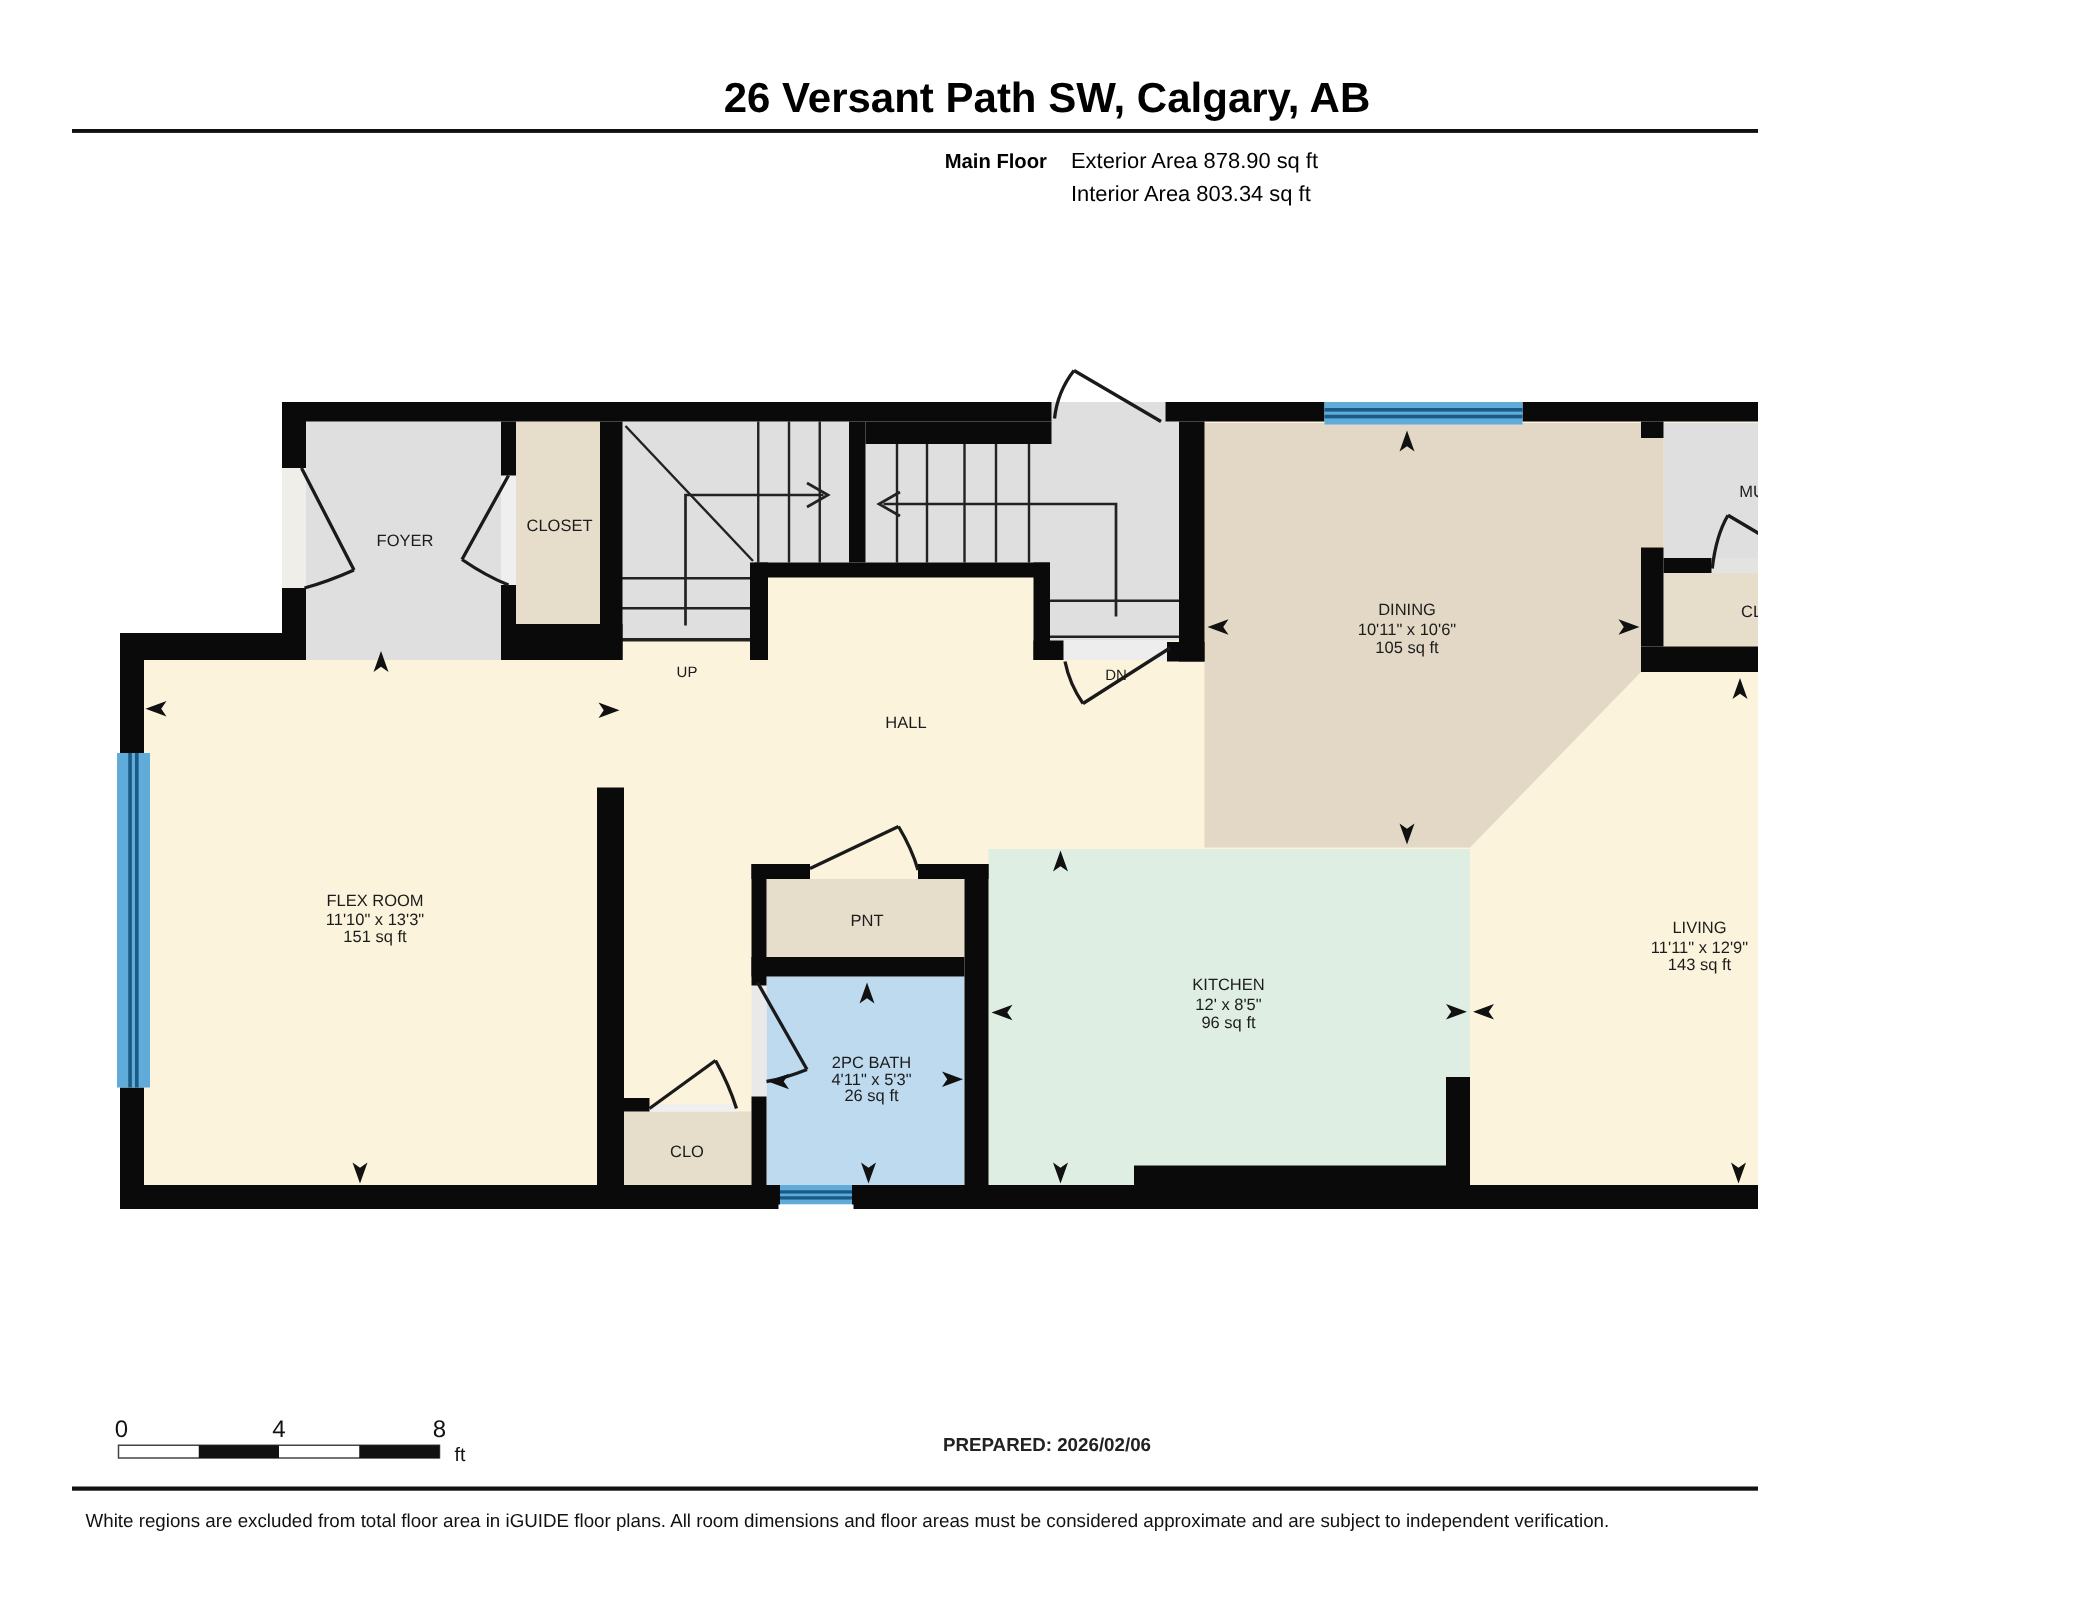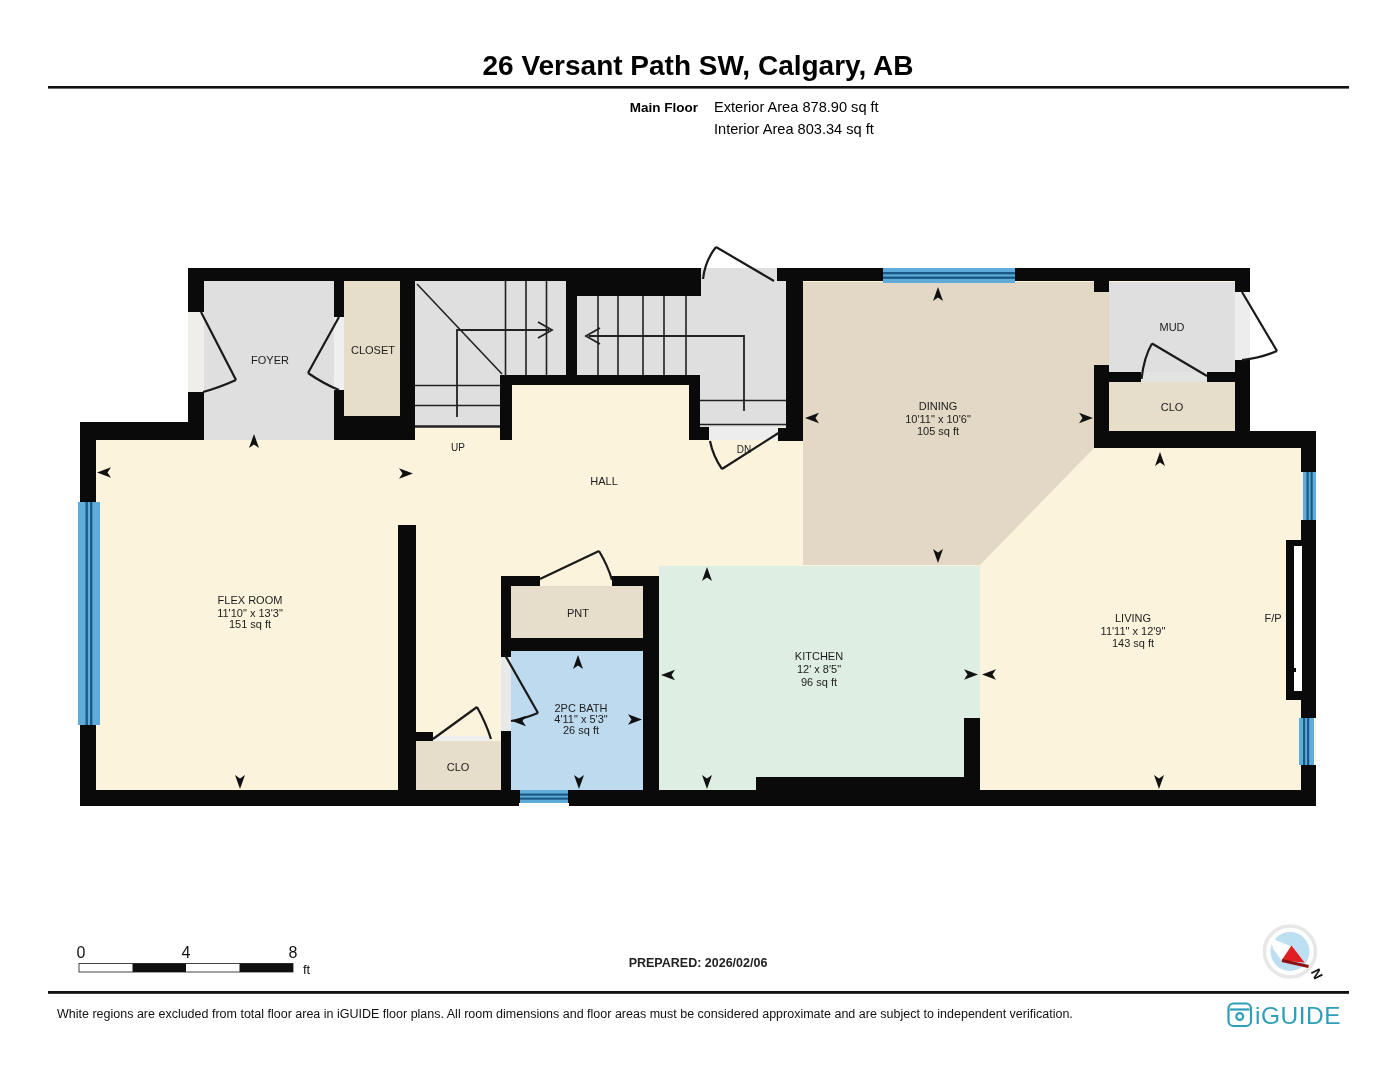--- a/index.html
+++ b/index.html
@@ -1,16 +1,16 @@
 <!DOCTYPE html>
 <html><head>
 <meta charset="utf-8">
 <style>
   html,body{margin:0;padding:0;background:#fff;}
-  .page{position:relative;width:1396px;height:1080px;background:#1d4ed8;overflow:hidden;
+  .page{position:relative;width:1172px;height:1080px;background:#1d4ed8;overflow:hidden;
         font-family:"Liberation Sans", sans-serif;text-align:center;}
   svg text{font-family:"Liberation Sans", sans-serif;}
 </style>
 </head>
 <body>
 <div class="page">
 <svg width="1396" height="1080" viewBox="0 0 1396 1080">
 
 <rect x="0" y="0" width="1396" height="1080" fill="#ffffff"></rect>
 

